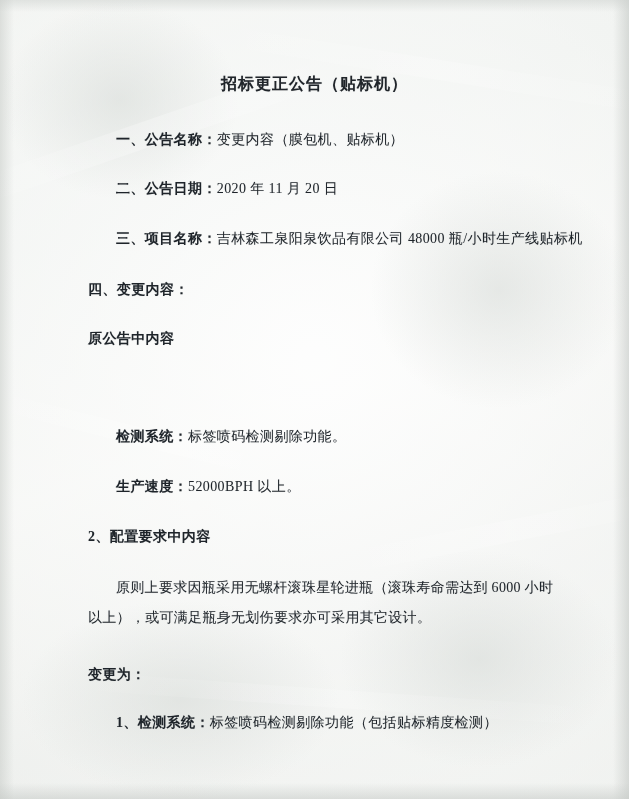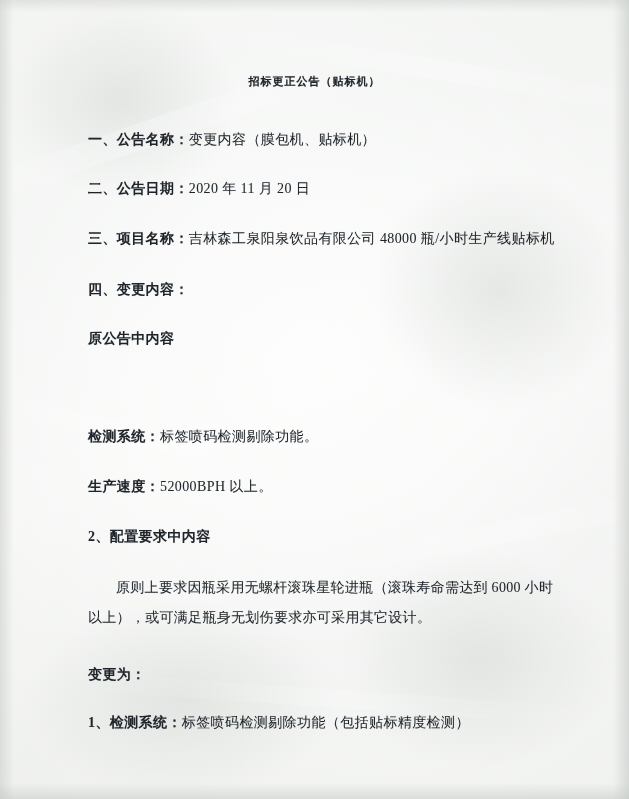--- a/index.html
+++ b/index.html
@@ -69,38 +69,38 @@
     height: 799px;
     padding: 0;
   }
 
   .doc-title {
     position: absolute;
     left: 0;
     top: 74px;
     width: 629px;
     text-align: center;
-    font-size: 11px;
+    font-size: 16px;
     font-weight: bold;
     letter-spacing: 1px;
     color: #20252a;
     text-shadow: 0 0 1px rgba(40,45,50,0.25);
   }
 
   .line {
     position: absolute;
     color: #1e242a;
     font-size: 14px;
     letter-spacing: 0.4px;
     white-space: nowrap;
     text-shadow: 0 0 1px rgba(45,50,55,0.18);
   }
   .line.bold-lead { font-weight: bold; }
 
-  .line .lead { font-weight: bold; }
+  .line .lead { font-weight: bold; margin-left: 28px; }
   .line .val  { font-weight: normal; }
 
   .para {
     position: absolute;
     color: #1e242a;
     font-size: 14px;
     letter-spacing: 0.3px;
     line-height: 30px;
     text-shadow: 0 0 1px rgba(45,50,55,0.18);
   }

